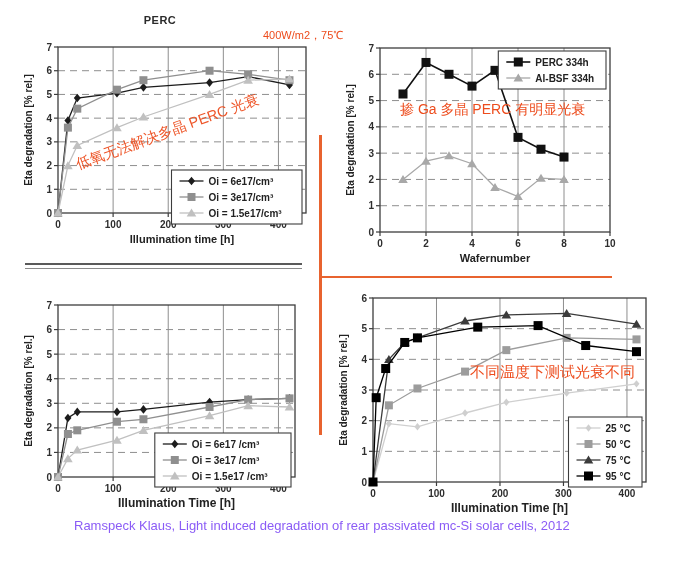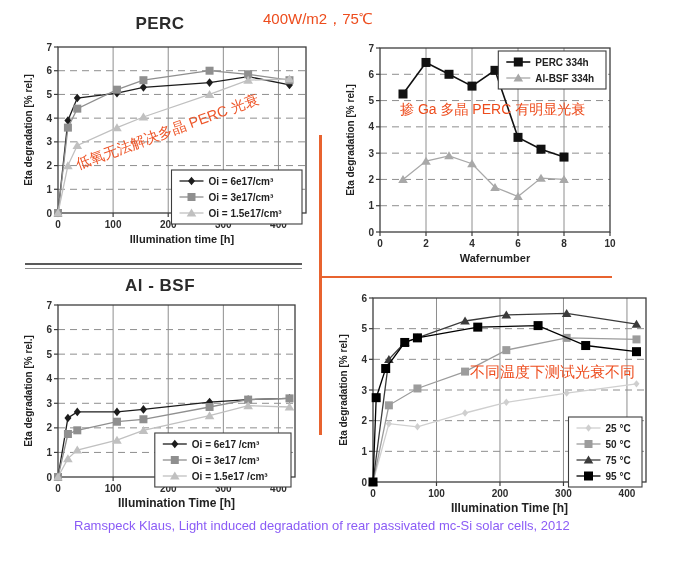--- a/index.html
+++ b/index.html
@@ -7,37 +7,37 @@
     width:683px;height:563px;background:#ffffff;position:relative;overflow:hidden;
     font-family:"Liberation Sans",sans-serif;
   }
   .chart{position:absolute}
   .chart-1{left:16px;top:12px;width:300px;height:252px}
   .chart-2{left:336px;top:40px;width:300px;height:236px}
   .chart-3{left:16px;top:274px;width:300px;height:252px}
   .chart-4{left:338px;top:290px;width:322px;height:232px}
   .chart-title{
     position:absolute;top:2px;left:20px;width:248px;text-align:center;
-    font-size:17px;font-weight:bold;color:#2b2b2b;letter-spacing:.5px;
+    font-size:11px;font-weight:bold;color:#2b2b2b;letter-spacing:.5px;
   }
   .chart svg{position:absolute;left:0;top:0}
   svg text{font-family:"Liberation Sans",sans-serif}
   svg .tick{font-size:10px;font-weight:bold;fill:#2e2e2e}
   svg .xlab{font-size:11px;font-weight:bold;fill:#222}
   .chart-3 svg .xlab,.chart-4 svg .xlab{font-size:12px}
   svg .ylab{font-size:10px;font-weight:bold;fill:#222}
   svg .legend{font-size:10px;font-weight:bold;fill:#222}
   .divider-double{
     position:absolute;left:25px;top:263px;width:277px;height:3px;
     border-top:2px solid #5a5a5a;border-bottom:1px solid #8a8a8a;
   }
   .vline-orange{position:absolute;left:319px;top:135px;width:3px;height:300px;background:#e8632f}
   .hline-orange{position:absolute;left:321px;top:276px;width:291px;height:2px;background:#e8632f}
   .annotation{position:absolute;color:#ed4c1d;white-space:nowrap}
-  .note-top{left:263px;top:10px;font-size:15px}
+  .note-top{left:263px;top:28px;font-size:11px}
   .ann-rot{
     left:80px;top:155px;font-size:14.5px;opacity:.95;
     transform:rotate(-20deg);transform-origin:0 100%;
   }
   .ann-ga{left:400px;top:101px;font-size:14px}
   .ann-temp{left:470px;top:363px;font-size:15px}
   .citation{position:absolute;left:74px;top:518px;font-size:13px;color:#8b5cf6;white-space:nowrap}
 </style>
 </head>
 <body>
@@ -193,21 +193,20 @@
       <text x="199.3" y="25.5" class="legend">PERC 334h</text>
       <line x1="170.3" y1="38" x2="194.3" y2="38" stroke="#a8a8a8" stroke-width="1.3"></line>
       <path d="M182.3 33.6L187.10000000000002 41.6L177.5 41.6Z" fill="#a8a8a8"></path>
       <text x="199.3" y="41.5" class="legend">Al-BSF 334h</text>
     </svg>
 </div>
 
 <div class="divider-double"></div>
 
 <div class="chart chart-3">
-  <div class="chart-title">Al - BSF</div>
   <svg width="300" height="252">
       <line x1="97.11627906976744" y1="31" x2="97.11627906976744" y2="203" stroke="#8e8e8e" stroke-width="1"></line>
       <line x1="152.2325581395349" y1="31" x2="152.2325581395349" y2="203" stroke="#8e8e8e" stroke-width="1"></line>
       <line x1="207.34883720930233" y1="31" x2="207.34883720930233" y2="203" stroke="#8e8e8e" stroke-width="1"></line>
       <line x1="262.4651162790698" y1="31" x2="262.4651162790698" y2="203" stroke="#8e8e8e" stroke-width="1"></line>
       <line x1="42" y1="178.42857142857144" x2="279" y2="178.42857142857144" stroke="#8e8e8e" stroke-width="1" stroke-dasharray="7 5"></line>
       <line x1="42" y1="153.85714285714286" x2="279" y2="153.85714285714286" stroke="#8e8e8e" stroke-width="1" stroke-dasharray="7 5"></line>
       <line x1="42" y1="129.28571428571428" x2="279" y2="129.28571428571428" stroke="#8e8e8e" stroke-width="1" stroke-dasharray="7 5"></line>
       <line x1="42" y1="104.71428571428572" x2="279" y2="104.71428571428572" stroke="#8e8e8e" stroke-width="1" stroke-dasharray="7 5"></line>
       <line x1="42" y1="80.14285714285714" x2="279" y2="80.14285714285714" stroke="#8e8e8e" stroke-width="1" stroke-dasharray="7 5"></line>

